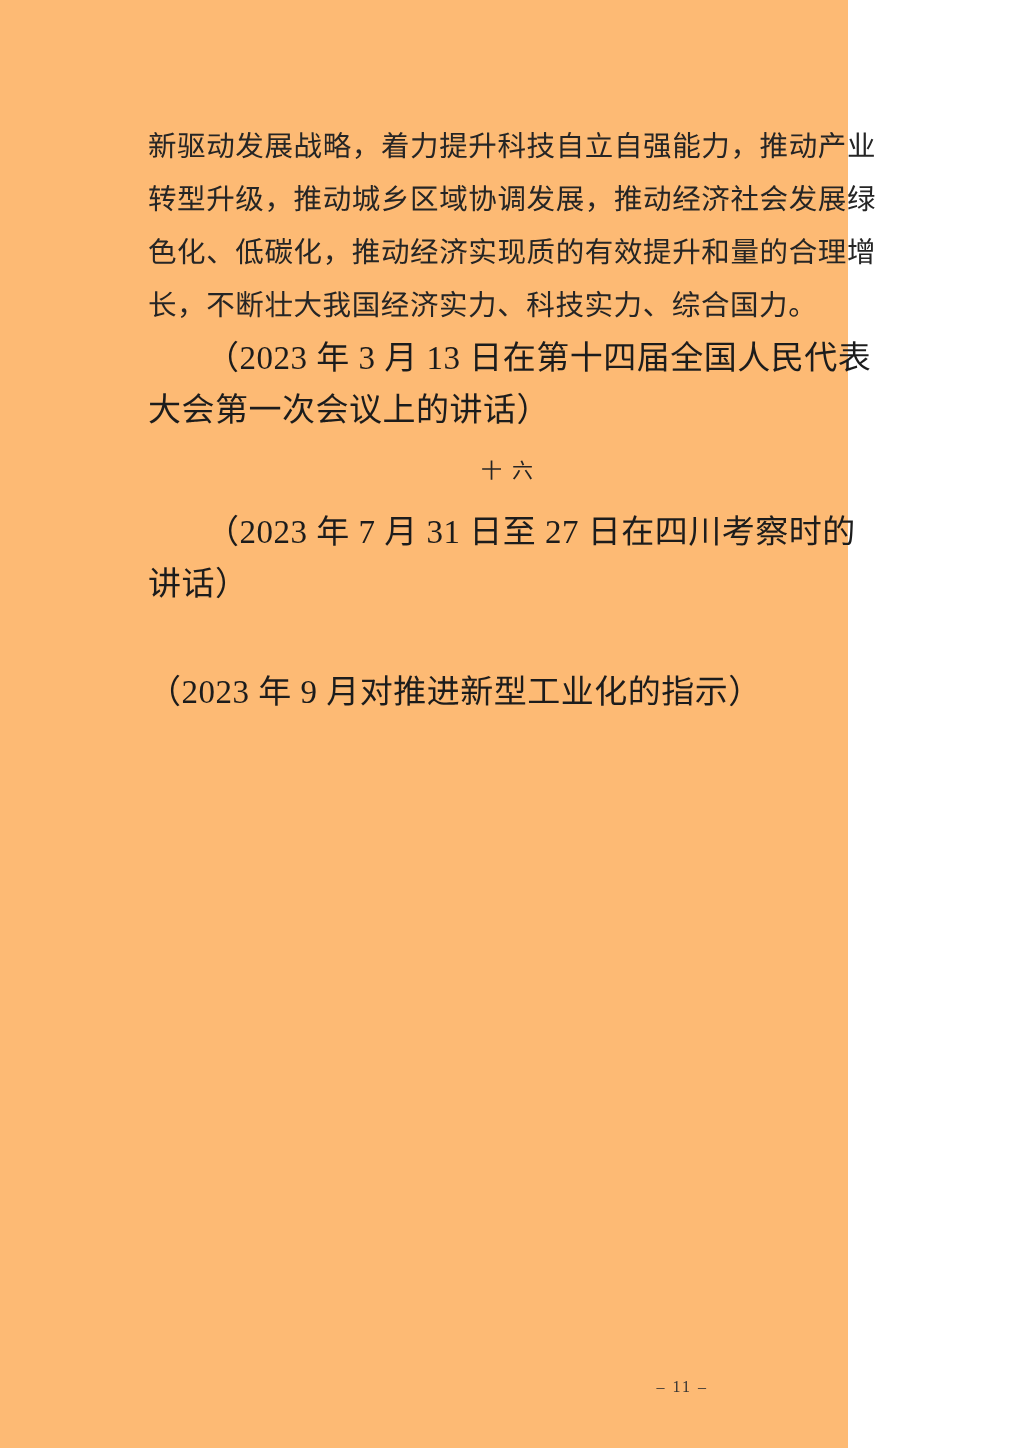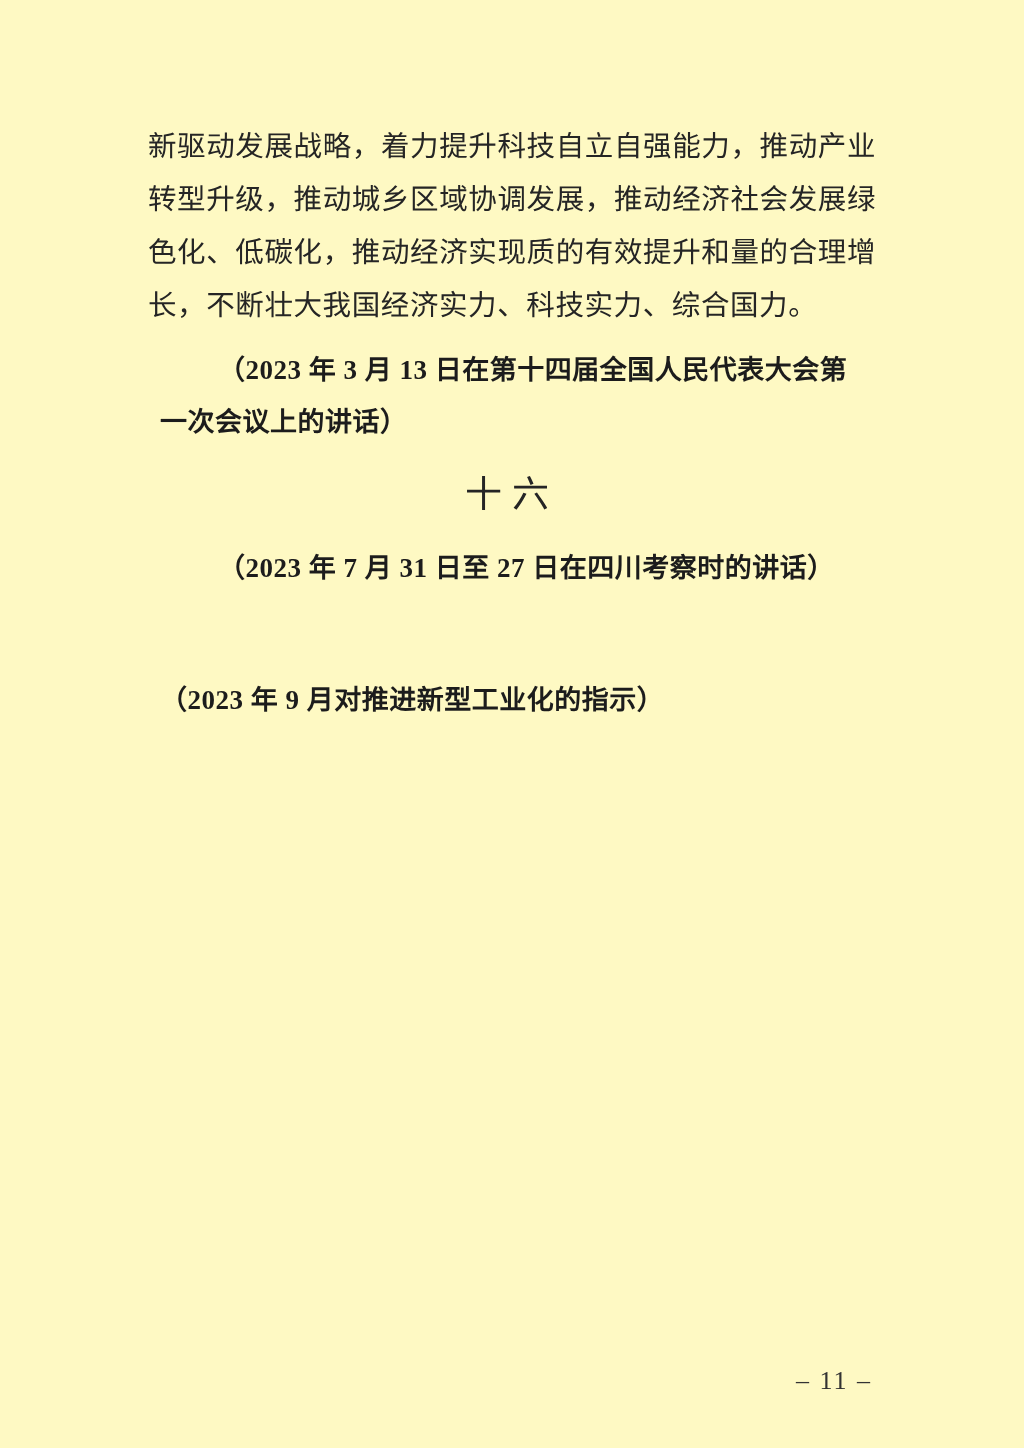--- a/index.html
+++ b/index.html
@@ -10,74 +10,74 @@
   body {
     width: 1024px;
     height: 1448px;
     font-family: "Liberation Serif", "DejaVu Serif", serif;
     color: #1a1a1a;
     position: relative;
     overflow: hidden;
   }
   .page {
     position: relative;
-    width: 1024px;
+    width: 848px;
     height: 1448px;
     box-sizing: border-box;
     padding: 120px 148px 70px 148px;
-    background: #fef9c3;
+    background: #fdba74;
   }
   .content {
     width: 728px;
   }
   .para {
     font-size: 28.5px;
     line-height: 53px;
     letter-spacing: 0.6px;
     text-align: justify;
     text-justify: inter-character;
     margin: 0;
     color: #252525;
   }
   .para.indent {
     text-indent: 58px;
   }
   .source {
-    font-size: 27px;
+    font-size: 33px;
     line-height: 52px;
-    font-weight: bold;
+    font-weight: normal;
     letter-spacing: 0.5px;
-    margin: 12px;
+    margin: 0;
     color: #1c1c1c;
     text-indent: 58px;
   }
   .source.right {
     text-indent: 0;
     text-align: left;
     padding-right: 16px;
   }
   .source.block {
     text-indent: 58px;
     text-align: left;
   }
   .section-number {
-    font-size: 37px;
+    font-size: 21px;
     line-height: 50px;
     text-align: center;
     letter-spacing: 10px;
     margin: 0;
     color: #252525;
   }
   .gap-sm { height: 10px; }
   .gap-lg { height: 46px; }
   .page-number {
     position: absolute;
-    right: 152px;
+    right: 140px;
     bottom: 52px;
-    font-size: 26px;
+    font-size: 16px;
     letter-spacing: 2px;
     color: #333;
     font-family: "Liberation Serif", "DejaVu Serif", serif;
   }
 </style>
 </head>
 <body>
 
 <div class="page">
   <div class="content">

